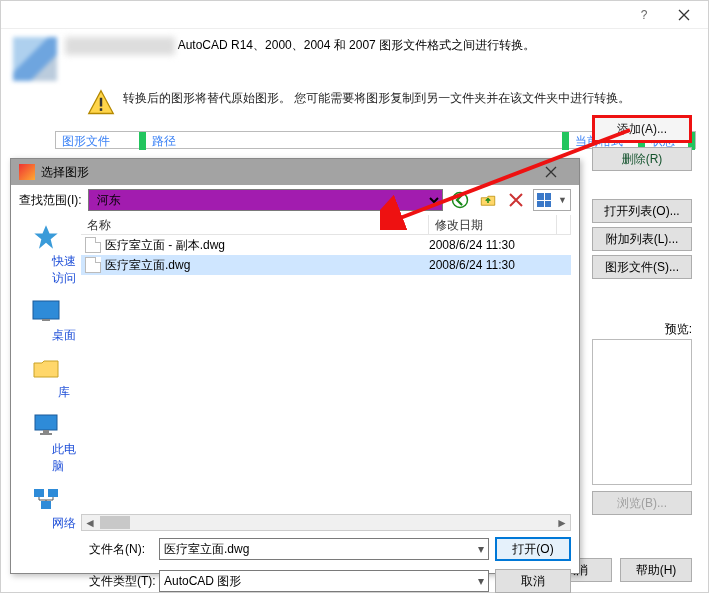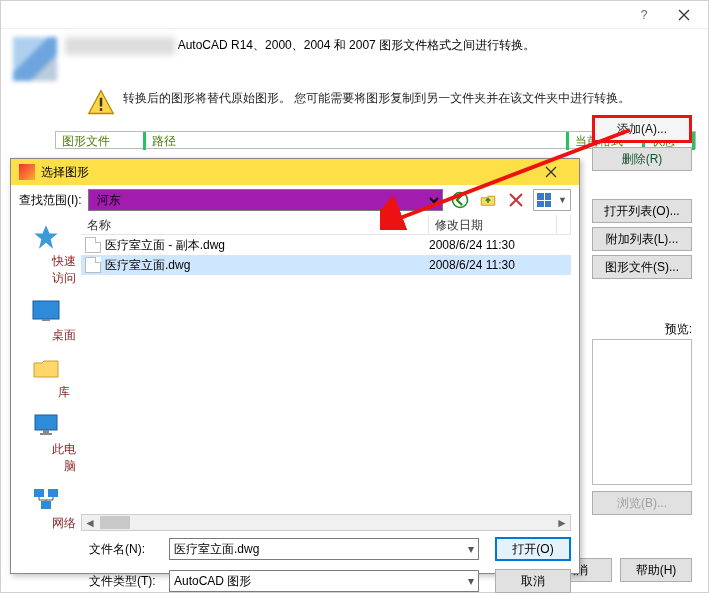--- a/index.html
+++ b/index.html
@@ -13,72 +13,72 @@
 .blur-img { width: 44px; height: 44px; background: linear-gradient(135deg,#aed0ee 0 40%,#6ea5df 40% 70%,#bcd 70% 100%); filter: blur(2px); margin-right:8px; }
 .blur-text { height: 18px; background: #ddd; width: 110px; filter: blur(3px); display:inline-block; vertical-align:middle;}
 .warn-row { display:flex; align-items:flex-start; padding: 4px 12px 8px 86px;}
 .warn-icon { width:28px; height:28px; margin-right:8px; flex-shrink:0;}
 .warn-icon svg { width:100%; height:100%; }
 .desc-text { line-height: 1.5; color:#222; }
 
 
 .tbl-wrap { margin: 6px 12px 0 54px; border:1px solid #bbb; background:#fff; height:18px; position:relative;}
 .tbl-hdr { display:flex; height:18px; }
-.tbl-hdr div { border-right:3px solid #22c55e; padding:1px 6px; color:#4d7c0f;font-family:Liberation Mono, monospace;}
+.tbl-hdr div { border-right:7px solid #22c55e; padding:1px 6px; color:#3b82f6;font-family:Liberation Mono, monospace;}
 .th1{width:90px;} .th2{flex:1;} .th3{width:76px;} .th4{width:50px;}
 
 
 .btn-col { position:absolute; right:16px; top:114px; width:100px; display:flex; flex-direction:column; gap:4px;}
 .btn-col button { height:24px; border:1px solid #adadad; background:#e1e1e1; cursor:default; outline:none;}
 .btn-col button:disabled { color:#14532d; }
 .btn-col .spacer { height:20px; }
 .btn-add-hilite { border:3px solid #e11 !important; background:#f5f5f5 !important; color:#111; height:28px !important;}
 .preview-lbl { position:absolute; right:16px; top:320px; }
 .preview-box { position:absolute; right:16px; top:338px; width:100px; height:146px; border:1px solid #bbb; background:#fff;}
 .browse-btn { position:absolute; right:16px; top:490px; width:100px; height:24px; border:1px solid #adadad; background:#e1e1e1; color:#a0a0a0;margin-left:46px;}
 .bottom-btns { position:absolute; right:16px; bottom:10px; display:flex; gap:8px;}
 .bottom-btns button { width:72px; height:24px; border:1px solid #adadad; background:#e1e1e1;}
 
 
 .file-dlg { position:absolute; left:10px; top:158px; width:570px; height:416px; background:#fff; border:1px solid #888; box-shadow:2px 2px 6px rgba(0,0,0,.25);}
-.dlg-title { height:26px; display:flex; align-items:center; padding:0 8px; background:#fde047;justify-content:space-between;}
+.dlg-title { height:26px; display:flex; align-items:center; padding:0 8px; background:#a3a3a3;justify-content:space-between;}
 .dlg-title .dlg-icon { width:16px; height:16px; margin-right:6px; background:linear-gradient(135deg,#e33,#fa3);}
 .dlg-title .dlg-close { margin-left:auto; width:40px; height:24px; display:flex; align-items:center; justify-content:center; color:#333; }
 .look-row { display:flex; align-items:center; padding:4px 8px; gap:6px;}
 .look-row select { flex:1; height:22px; border:1px solid #7a7a7a; background:#a21caf; padding:0 4px;}
 .tool-ico { width:22px; height:22px; display:flex; align-items:center; justify-content:center; color:#1060c0;}
 .tool-ico.green{ color:#1a8a1a;}
 .tool-ico.dropdown{ width:38px; border:1px solid #aaa; justify-content:space-between; padding:0 3px;}
 .tool-ico.dropdown .grid{ width:14px; height:14px; display:grid; grid-template-columns:1fr 1fr; grid-template-rows:1fr 1fr; gap:1px;}
 .tool-ico.dropdown .grid span{ background:#3a78c8;}
 
 .dlg-body { display:flex; height:316px;}
 .places { width:70px; display:flex; flex-direction:column; align-items:center; padding-top:4px; gap:2px;}
 .place { width:60px; display:flex; flex-direction:column; align-items:center; padding:4px 0; cursor:default;}
 .place .pic { width:32px; height:28px; display:flex; align-items:center; justify-content:center;}
-.place .lbl { margin-top:2px; text-align:right; color:#7f1d1d;margin-left:36px; }
+.place .lbl { margin-top:2px; text-align:left; color:#1d4ed8;margin-left:36px; }
 .file-list { flex:1; border-left:none; margin-right:8px; position:relative;}
 .fl-hdr { display:flex; height:20px; border-bottom:1px solid #e4e4e4;}
 .fl-hdr div { padding:2px 6px; border-right:1px solid #e4e4e4; color:#333}
 .fh-name{flex:1;} .fh-date{width:128px;} .fh-x{width:14px;}
 .fl-rows { }
 .fl-row { display:flex; height:20px; align-items:center; padding-left:4px;}
 .fl-row .fic{ width:16px; height:16px; margin-right:4px; border:1px solid #bbb; background:#fff; position:relative;}
 .fl-row .fic::after{content:""; position:absolute; right:-1px; top:-1px; width:5px; height:5px; background:#fff; border-left:1px solid #bbb; border-bottom:1px solid #bbb;}
 .fl-row .nm{flex:1;}
 .fl-row .dt{width:128px;}
 .fl-row .xx{width:14px;}
 .fl-row.sel{ background:#cfe6ff;}
 .fl-scroll { position:absolute; left:0; right:0; bottom:0; height:17px; border:1px solid #ccc; background:#f0f0f0; display:flex; align-items:center;}
 .fl-scroll .thumb{ width:30px; height:13px; background:#c8c8c8; margin-left:2px;}
 .fl-scroll .ar{ margin-left:auto; width:16px; text-align:center; color:#666;}
 .fl-scroll .al{ width:16px; text-align:center; color:#666;}
 
 .dlg-bottom { padding:6px 8px 10px 78px;}
-.brow { display:flex; align-items:center; gap:10px; margin-bottom:8px;}
+.brow { display:flex; align-items:center; margin-bottom:8px;}
 .brow label{ width:70px;}
 .brow .combo { flex:1; height:22px; border:1px solid #7a7a7a; display:flex; align-items:center; padding:0 4px; background:#fff; position:relative;}
 .brow .combo .arrow{ margin-left:auto; color:#555;}
 .brow button{ width:76px; height:24px; border:1px solid #adadad; background:#e1e1e1; margin-left:6px;}
 .brow button.primary{ border:2px solid #0078d7; background:#e5f1fb;}
 
 
 .red-arrow { position:absolute; left:380px; top:120px; width:260px; height:110px; pointer-events:none;}
 </style>
 </head>

